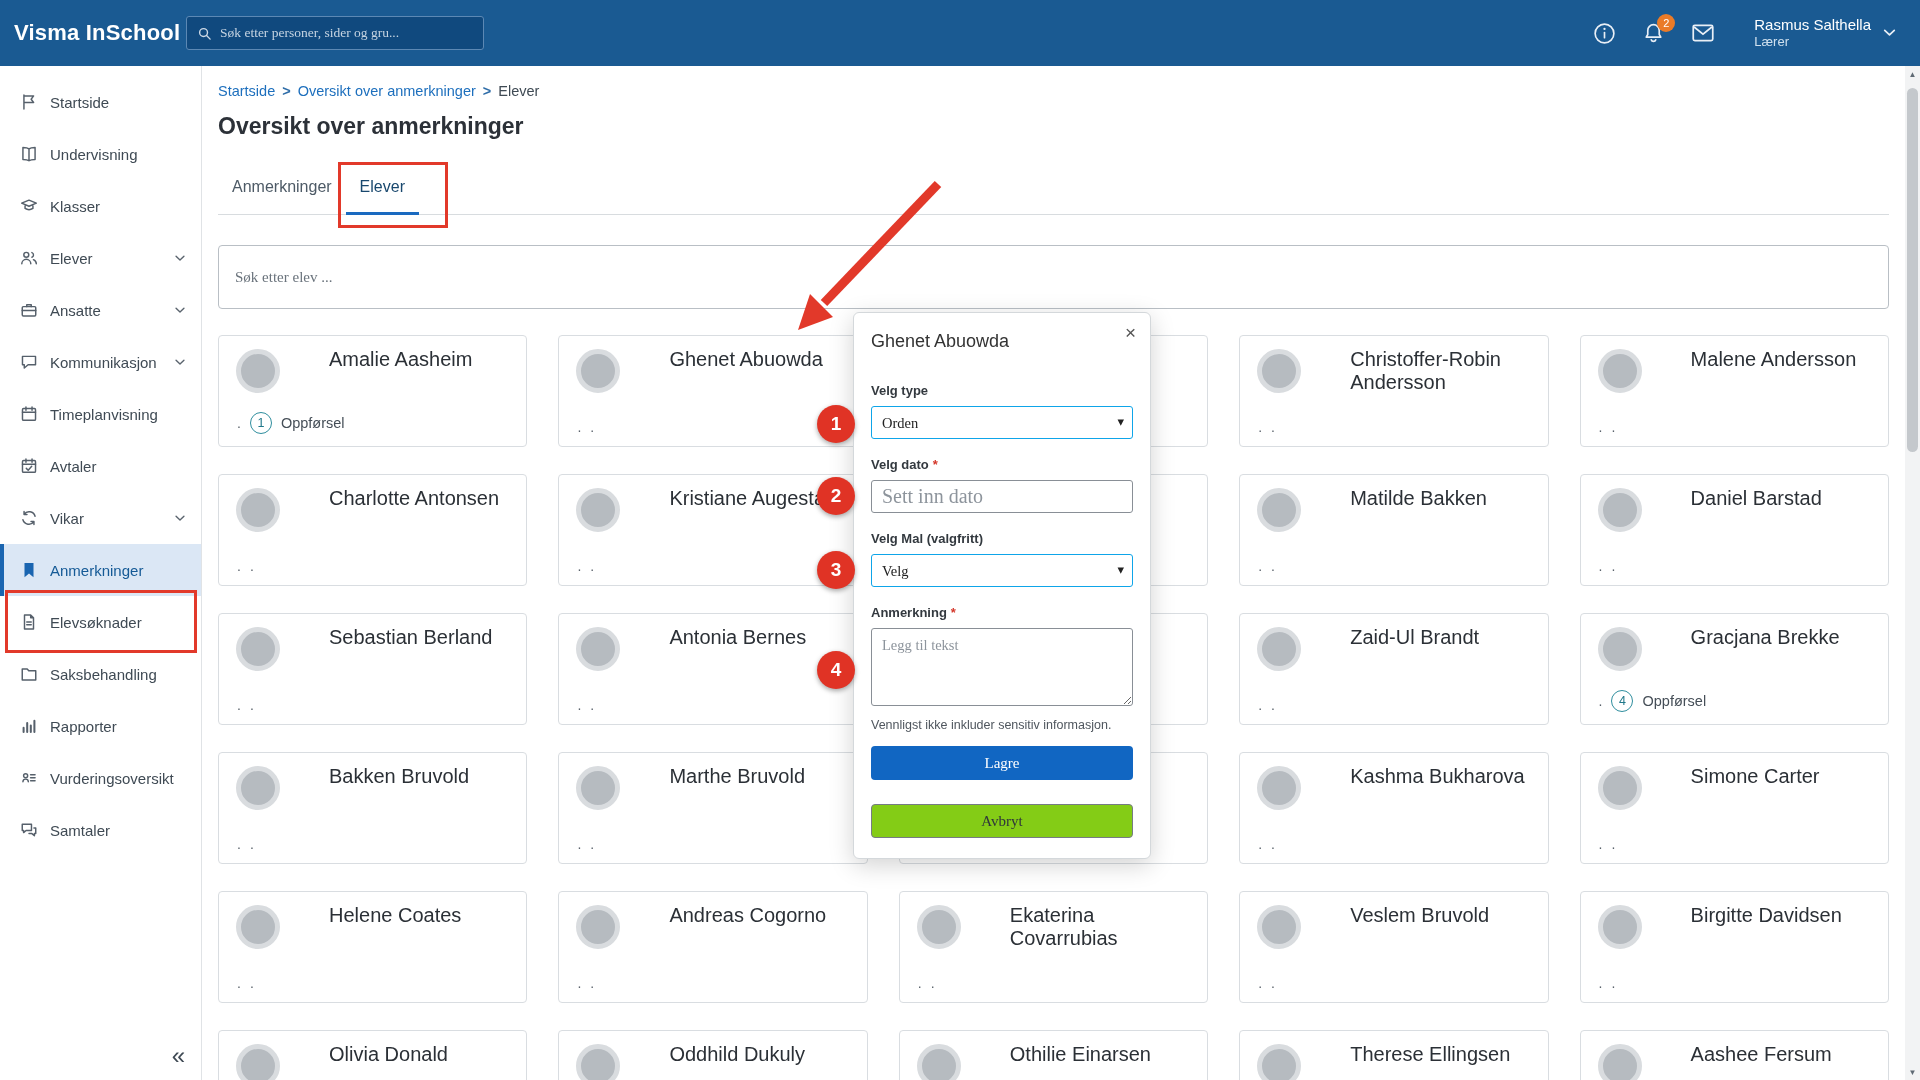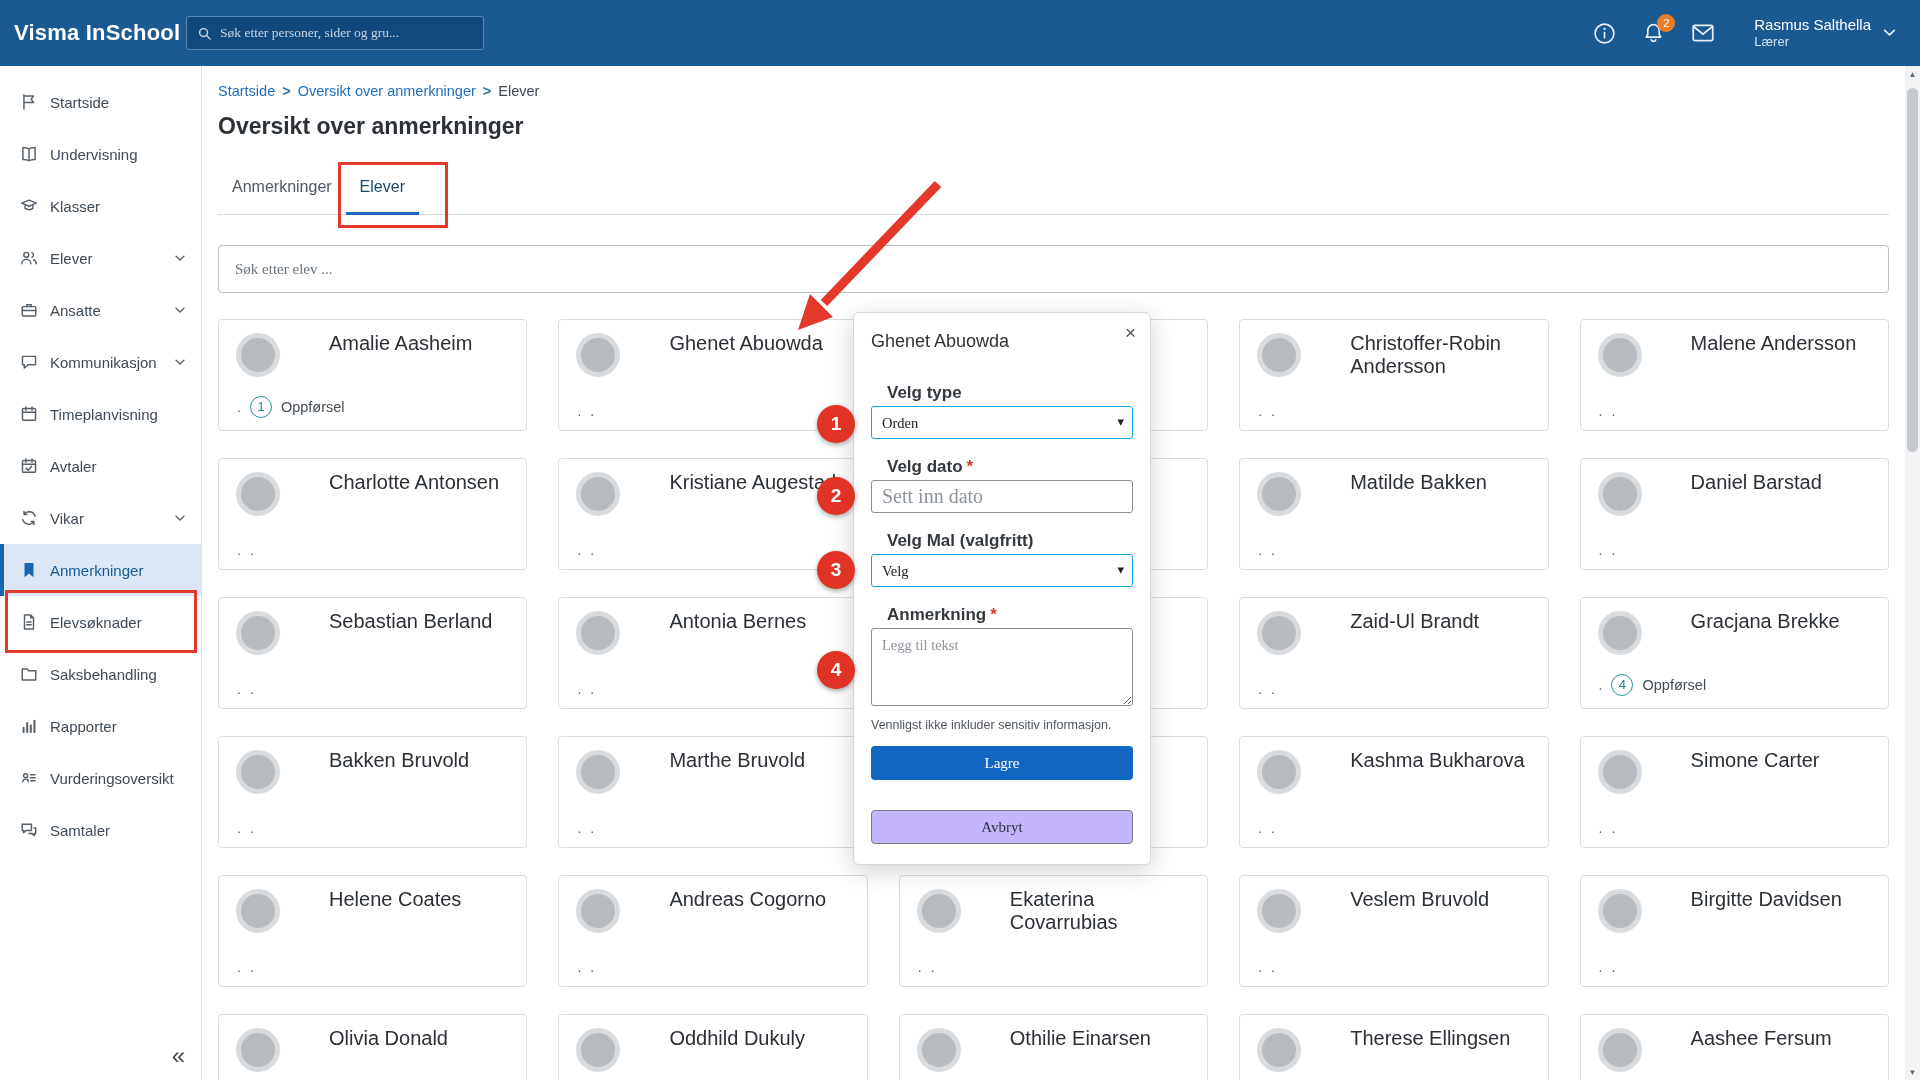--- a/index.html
+++ b/index.html
@@ -38,47 +38,47 @@
   .main{position:absolute;left:202px;top:66px;right:15px;bottom:0;padding:16px 16px 0 16px;overflow:hidden;background:#fff}
   .breadcrumb{font-size:14.5px;display:flex;align-items:center;gap:7px;height:17px}
   .bc-link{color:#1d6fbd;cursor:pointer}
   .bc-sep{color:#2f6da8;font-weight:700}
   .bc-cur{color:#3f4a54}
   h1.page-title{font-size:23px;color:#2c3138;font-weight:700;margin-top:14px;height:27px}
   .tabs{display:flex;border-bottom:1px solid #d8dcdf;margin-top:22px}
   .tab{padding:16px 14px;font-size:16px;color:#4d5a66;cursor:pointer}
   .tab.active{color:#19486e;border-bottom:3px solid #1a6ac0;margin-bottom:-1px}
   .searchbar{margin-top:30px}
-  .searchbar input{width:100%;height:48px;border:1px solid #b9bfc5;border-radius:4px;padding:0 16px;font-size:15px;outline:none;color:#333}
+  .searchbar input{width:100%;height:64px;border:1px solid #b9bfc5;border-radius:4px;padding:0 16px;font-size:15px;outline:none;color:#333}
   .searchbar input::placeholder{color:#6a737c}
   .grid{margin-top:26px;display:grid;grid-template-columns:repeat(5,1fr);column-gap:31px;row-gap:27px}
   .card{position:relative;border:1px solid #d9dde1;border-radius:4px;background:#fff;min-height:112px;padding:12px 12px 14px 110px;cursor:pointer}
   .avatar{position:absolute;left:17px;top:13px;width:44px;height:44px;border-radius:50%;background:#b6bbc0;border:5px solid #d9dcdf}
   .sname{font-size:20px;color:#2b3036;line-height:1.17}
   .smeta{position:absolute;left:18px;bottom:12px;display:flex;align-items:center;gap:9px;font-size:14px;color:#5a636c}
   .dot{line-height:1}
   .cbadge{width:22px;height:22px;border:1px solid #2f8e9e;color:#20788a;border-radius:50%;display:flex;align-items:center;justify-content:center;font-size:12.5px;background:#fff}
   .blabel{font-size:14.5px;color:#454e57}
 
   
   .modal{position:absolute;left:853px;top:312px;width:298px;background:#fff;border:1px solid #d4d8db;border-radius:6px;box-shadow:0 6px 24px rgba(0,0,0,.18);padding:18px 17px 20px;z-index:40}
   .m-close{position:absolute;right:14px;top:10px;font-size:19px;color:#555;cursor:pointer;line-height:1}
   .m-title{font-size:18px;color:#333;height:22px}
-  .m-label{display:block;font-size:17px;font-weight:700;color:#33393f;margin:18px 16px 6px;height:17px}
+  .m-label{display:block;font-size:13px;font-weight:700;color:#33393f;margin:18px 0 6px;height:17px}
   .m-label.first{margin-top:30px}
   .req{color:#d4372a;margin-left:4px;font-weight:700}
   .selwrap{position:relative}
   .msel{appearance:none;-webkit-appearance:none;width:100%;height:33px;border:1px solid #0ea5e9;border-radius:3px;background:#fff;padding:0 24px 0 10px;font-size:14.5px;color:#222;cursor:pointer}
   .selarrow{position:absolute;right:9px;top:8px;font-size:13px;color:#222;pointer-events:none}
   .mtext{width:100%;height:33px;border:1px solid #898f96;border-radius:3px;padding:0 10px;font-size:20px;color:#222;outline:none}
   .mtext::placeholder,.marea::placeholder{color:#8d949c}
   .marea{width:100%;height:78px;border:1px solid #898f96;border-radius:3px;padding:8px 10px;font-size:14.5px;color:#6d28d9;outline:none}
   .m-helper{font-size:12.5px;color:#4f565e;margin-top:8px}
   .btn-primary{display:block;margin-top:14px;width:100%;height:34px;background:#1166c2;color:#fff;border:none;border-radius:4px;font-size:15px;cursor:pointer}
-  .btn-secondary{display:block;margin-top:30px;width:100%;height:34px;background:#c4b5fd;color:#2f353b;border:1px solid #767c83;border-radius:4px;font-size:15px;cursor:pointer}
+  .btn-secondary{display:block;margin-top:24px;width:100%;height:34px;background:#84cc16;color:#2f353b;border:1px solid #767c83;border-radius:4px;font-size:15px;cursor:pointer}
 
   
   #annotation-layer{position:absolute;inset:0;z-index:70;pointer-events:none}
   .red-box{position:absolute;border:3px solid #e2392a}
   #redbox-tab{left:338px;top:162px;width:110px;height:66px}
   #redbox-sidebar{left:5px;top:590px;width:192px;height:63px}
   .red-step{position:absolute;left:817px;width:38px;height:38px;border-radius:50%;background:#e03325;color:#fff;display:flex;align-items:center;justify-content:center;font-size:19px;font-weight:700;box-shadow:0 2px 5px rgba(0,0,0,.35)}
   .red-arrow{position:absolute;left:790px;top:175px}
 
   

